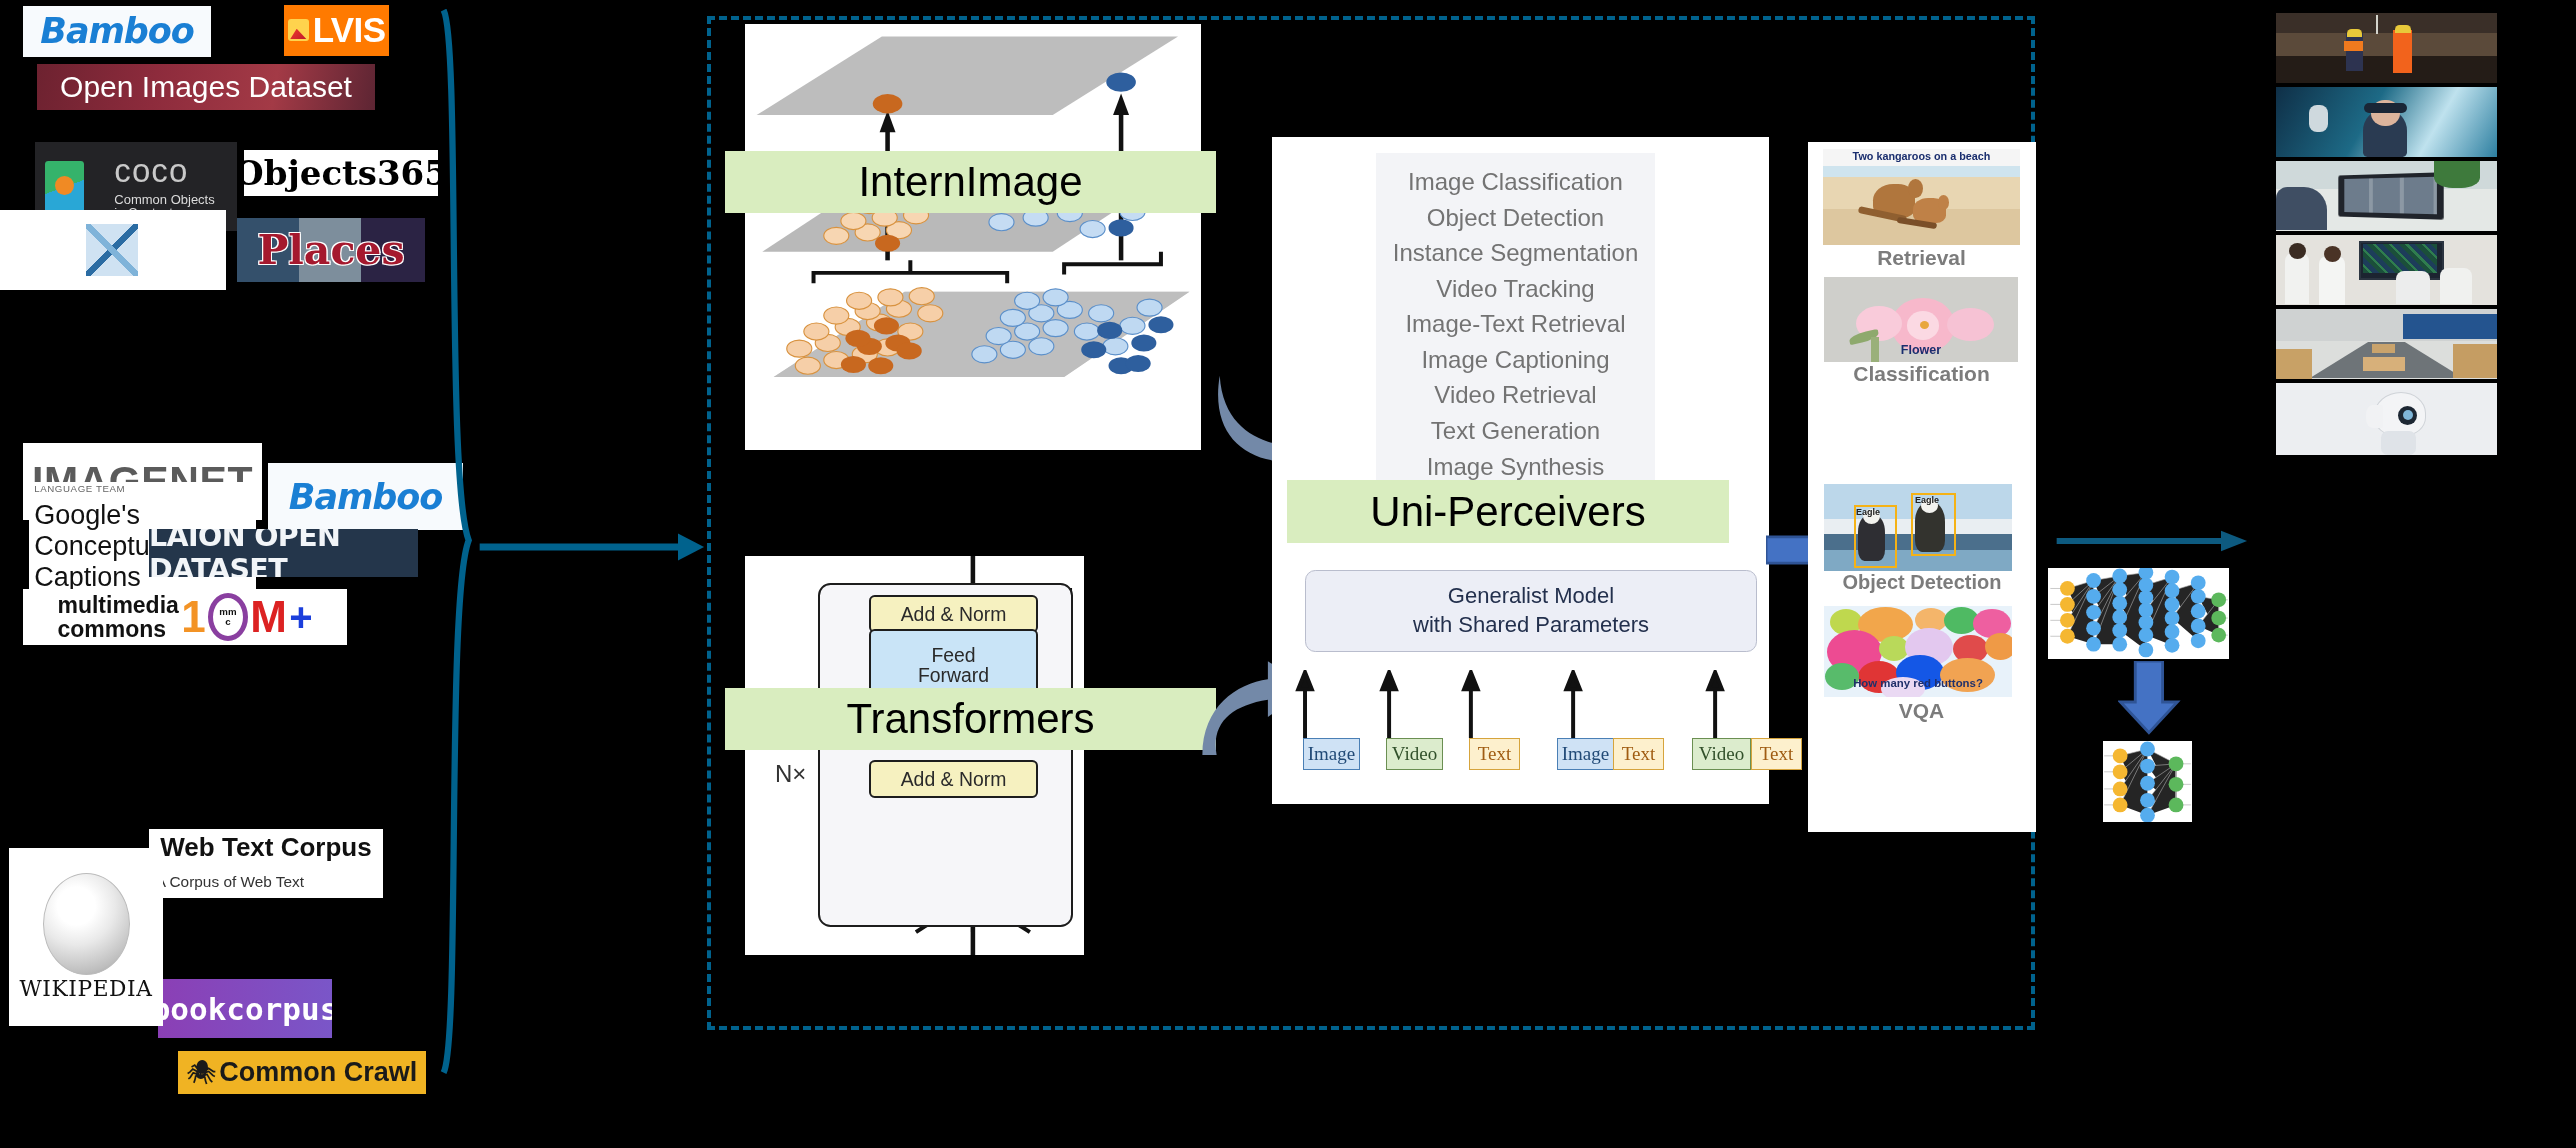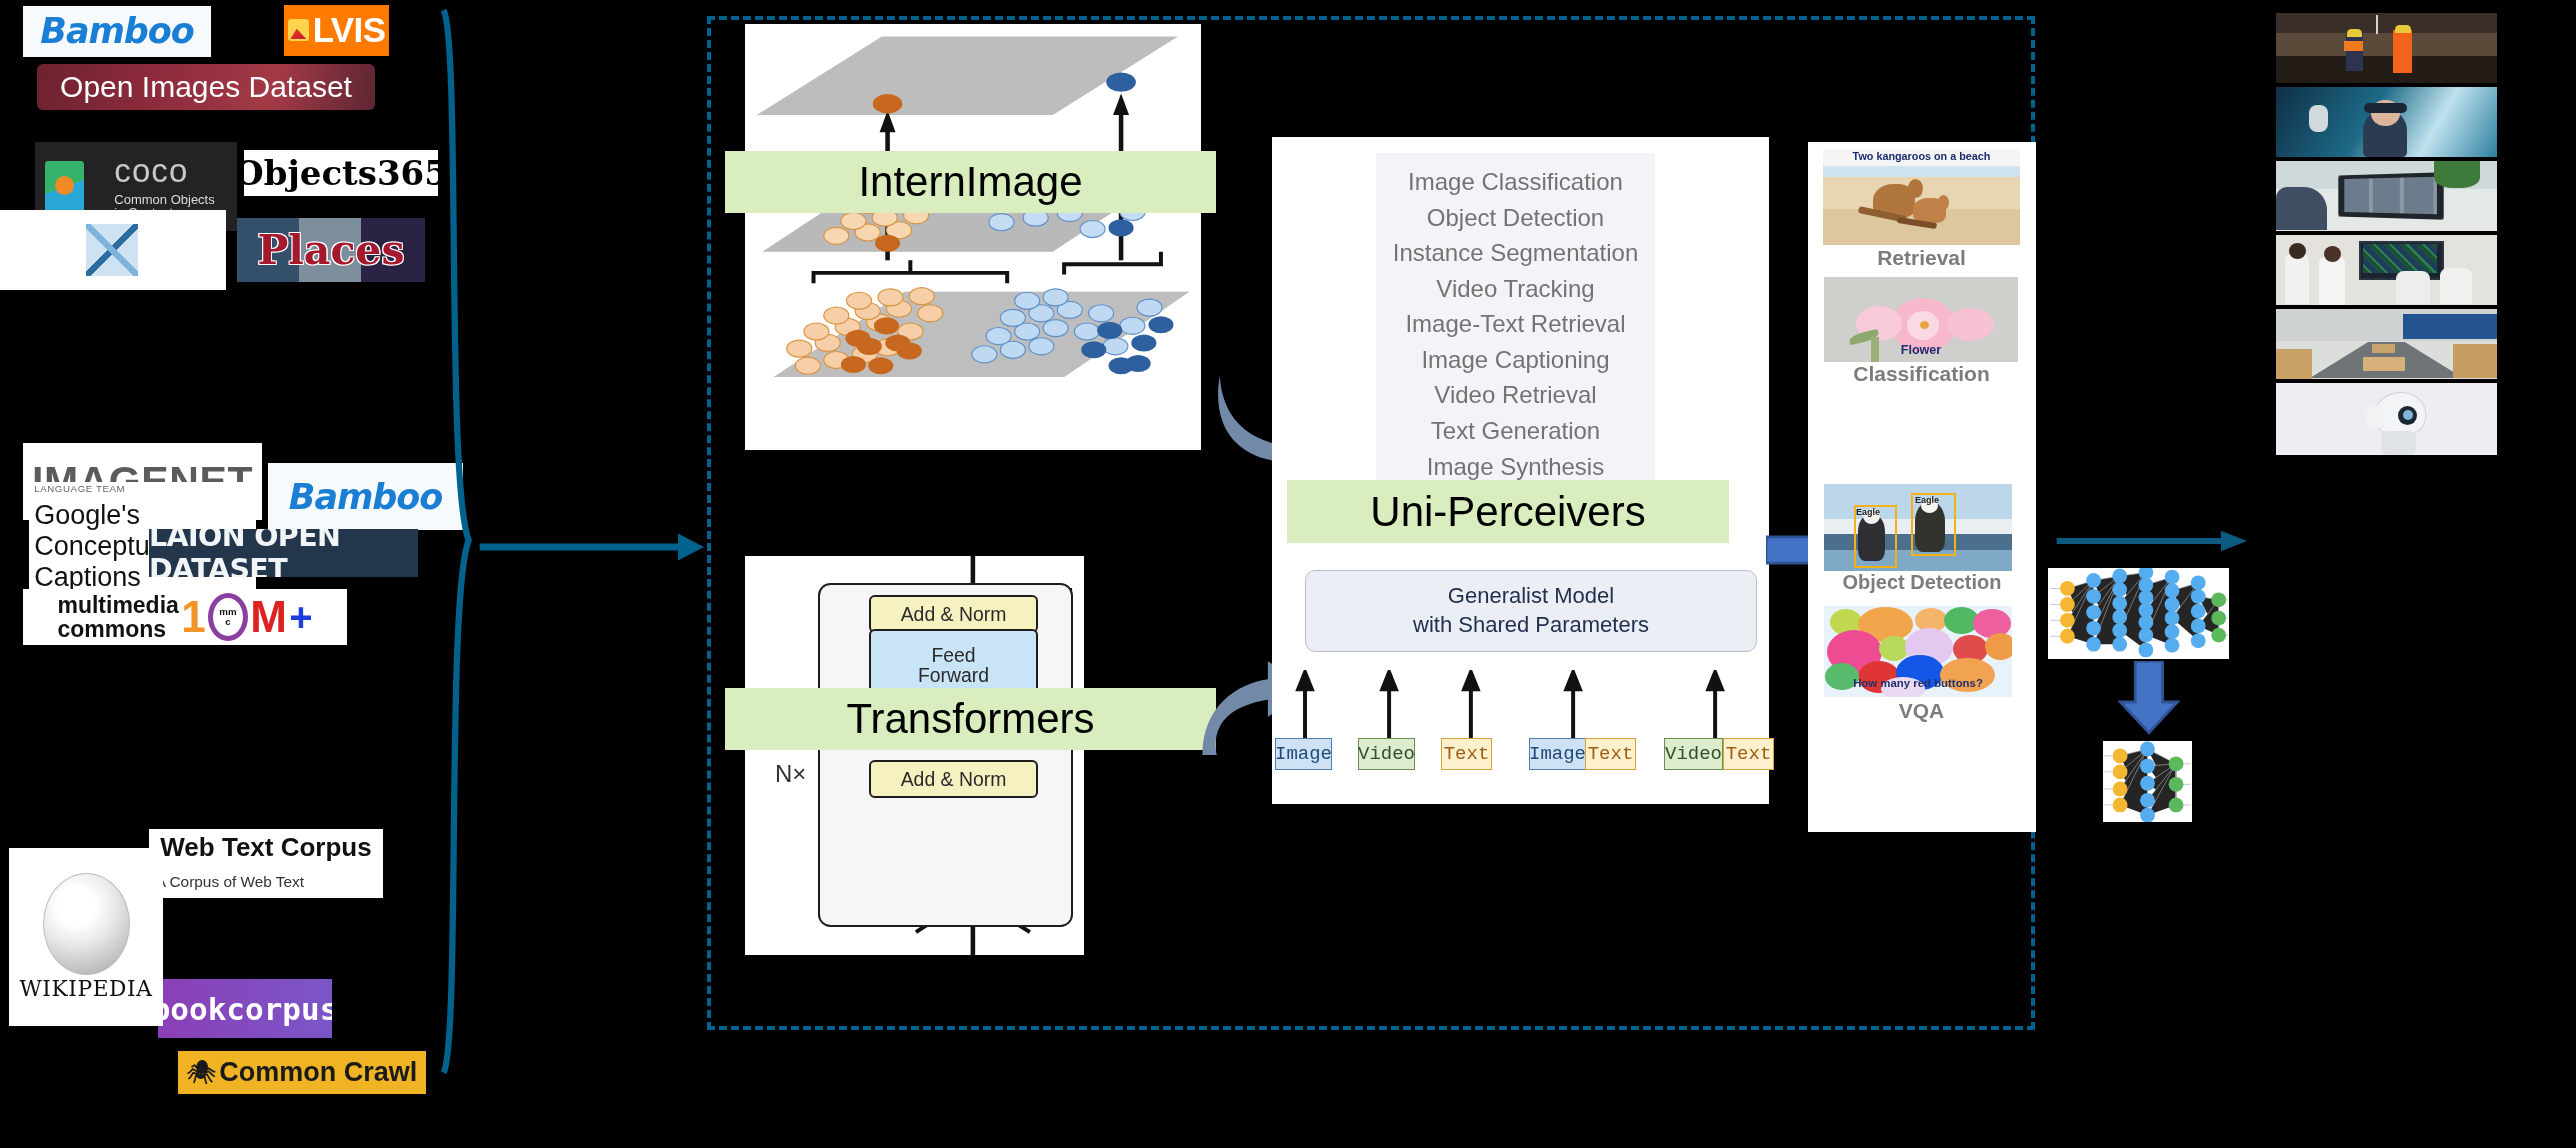--- a/index.html
+++ b/index.html
@@ -12,21 +12,21 @@
   
   .bamboo{background:#f7fafd;color:#1a7fd4;font-weight:bold;font-style:italic;
           font-family:"DejaVu Sans",sans-serif;letter-spacing:-1.1px;}
   .lvis{background:#FF7A00;color:#fff;font-weight:bold;letter-spacing:-0.6px;}
   .lvis .mark{width:.62em;height:.62em;background:#FFD34D;border-radius:14%;
         margin-right:.10em;display:inline-block;position:relative;}
   .lvis .mark:after{content:"";position:absolute;left:12%;bottom:8%;width:76%;height:48%;
         background:linear-gradient(135deg,#ef3b2d,#c0182a);
         clip-path:polygon(40% 0,100% 100%,0 100%);}
   .openimages{background:linear-gradient(100deg,#6d2230,#8d2b3c 35%,#a33a46 70%,#5d2533);
-        color:#fff;border-radius:6px;}
+        color:#fff;}
   .coco{background:#232326;color:#c9c9c9;}
   .coco .cocomark{width:39px;height:52px;margin-right:9px;flex:none;position:relative;
         background:linear-gradient(160deg,#35b36b 0 50%,#29a7d6 50% 100%);border-radius:3.4px;}
   .coco .cocomark:after{content:"";position:absolute;left:9.7px;top:15px;width:19.4px;height:19.4px;
         border-radius:50%;background:#f08a24;}
   .coco .cocotxt{display:flex;flex-direction:column;align-items:flex-start;line-height:1;}
   .obj365{background:#fff;color:#000;font-weight:bold;font-family:"DejaVu Serif",serif;}
   .pascal{background:#fff;}
   .pascal .pmark{width:52px;height:52px;margin-right:5.7px;flex:none;
         background:
@@ -86,21 +86,21 @@
   .up-card{position:absolute;background:#fff;}
   .tasklist{position:absolute;background:#f3f4f7;display:flex;flex-direction:column;
         align-items:center;justify-content:flex-start;color:#737373;
         font-family:"Liberation Sans",sans-serif;}
   .tasklist div{line-height:1.48;white-space:nowrap;}
   .dots{position:absolute;color:#555;letter-spacing:2.8px;}
   .gm-box{position:absolute;background:#eceef6;border:1.1px solid #b9bdcd;border-radius:10.3px;
         display:flex;flex-direction:column;align-items:center;justify-content:center;
         color:#23304d;font-family:"Liberation Sans",sans-serif;line-height:1.3;}
   .tok{position:absolute;border:1.7px solid;display:flex;align-items:center;justify-content:center;
-        font-family:Liberation Mono, monospace;box-sizing:border-box;}
+        font-family:Liberation Serif, serif;box-sizing:border-box;margin-left:28px;}
   .tok.img{background:#cfe2f5;border-color:#4a7fb5;color:#214a77;}
   .tok.vid{background:#dceccd;border-color:#6b8f52;color:#31502a;}
   .tok.txt{background:#fdf0cd;border-color:#d6a43c;color:#a05c12;}
 
   
   .taskcard{position:absolute;background:#fff;}
   .thumb{position:absolute;overflow:hidden;}
   .tlabel{position:absolute;color:#7c7c7c;font-weight:bold;text-align:center;
         font-family:"Liberation Sans",sans-serif;}
   .capt{position:absolute;left:0;right:0;text-align:center;color:#1a2e6e;font-weight:bold;}

